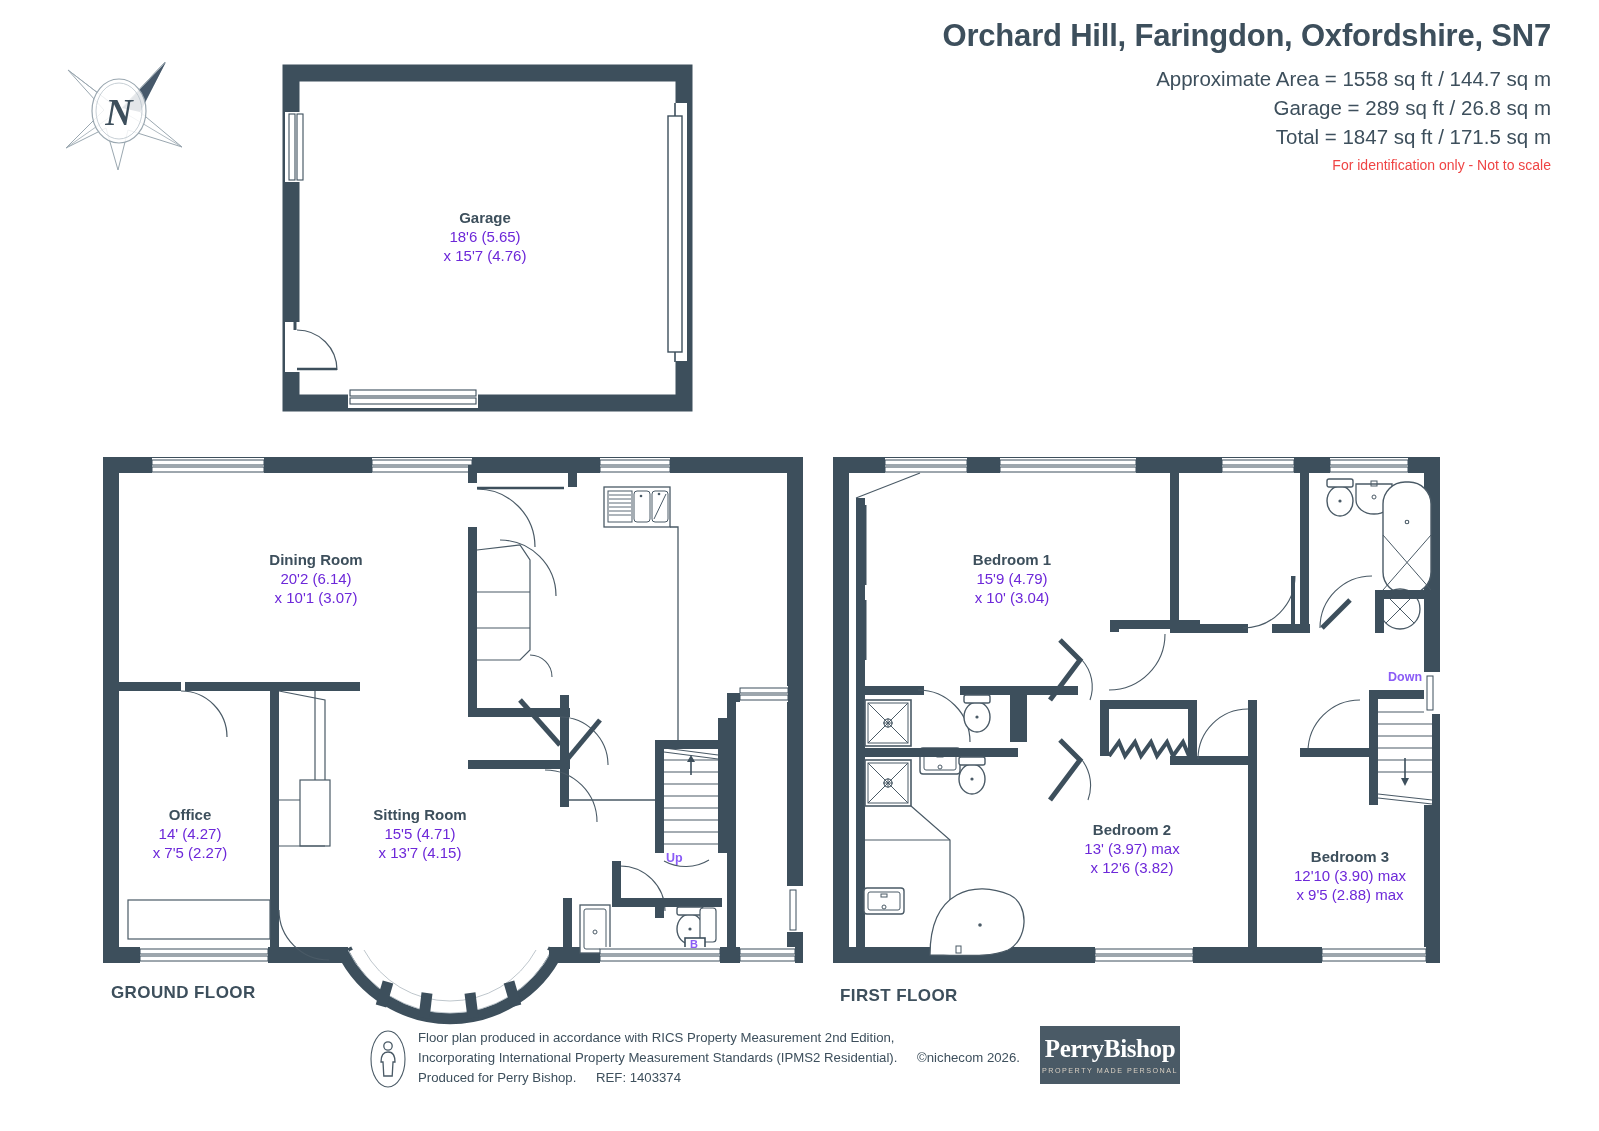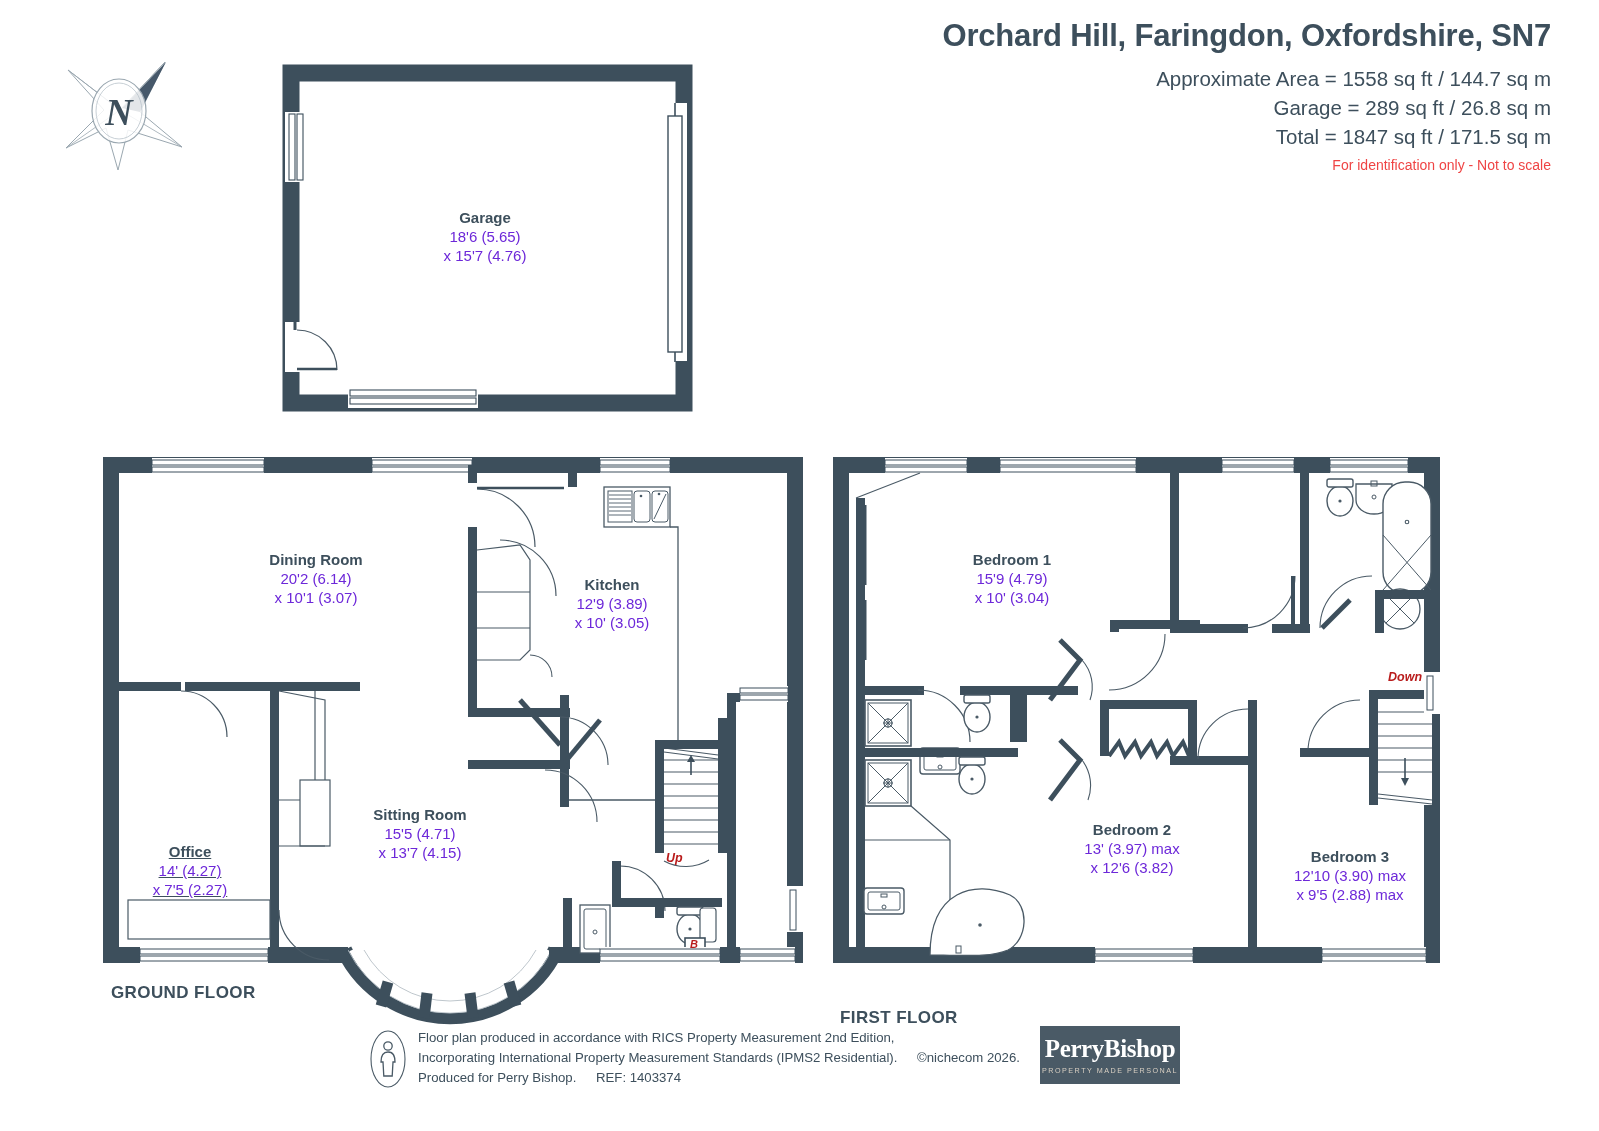--- a/index.html
+++ b/index.html
@@ -23,27 +23,27 @@
   .areas{margin-top:10px;}
   .areas div{font-size:20.5px;line-height:1.42;color:#3d4f5c;}
   .note{font-size:14px;margin-top:6px;color:#ef4444;}
 
   
   .floor-label{
     position:absolute;font-size:17px;font-weight:bold;
     letter-spacing:.4px;color:#3d4f5c;
   }
   #gf-label{left:111px;top:983px;}
-  #ff-label{left:840px;top:1008px;}
+  #ff-label{left:840px;top:986px;}
 
   
   .room{position:absolute;text-align:center;line-height:1.28;white-space:nowrap;}
   .room .nm{font-size:15px;font-weight:bold;color:#3d4f5c;}
   .room .dm{font-size:15px;color:#6d28d9;}
-  .tiny{position:absolute;font-size:12.5px;font-weight:bold;color:#b91c1c;font-style:italic;}
+  .tiny{position:absolute;font-size:12.5px;font-weight:bold;color:#8b5cf6;}
 
   
   .footer{position:absolute;left:370px;top:1028px;display:flex;align-items:flex-start;}
   .rics{width:36px;height:58px;flex:0 0 auto;margin-top:2px;}
   .fttext{margin-left:12px;font-size:13.2px;line-height:1.52;color:#3d4f5c;}
   .fttext .ln{white-space:nowrap;}
   .copy{margin-left:16px;text-align:right;}
   .logo{
     position:absolute;left:1040px;top:1026px;width:140px;height:58px;
     background:#4a5a66;display:flex;flex-direction:column;
@@ -406,27 +406,22 @@
     <div class="dm">18'6 (5.65)</div>
     <div class="dm">x 15'7 (4.76)</div>
   </div>
 
   <div class="room" style="left:216px;top:550px;width:200px;">
     <div class="nm">Dining Room</div>
     <div class="dm">20'2 (6.14)</div>
     <div class="dm">x 10'1 (3.07)</div>
   </div>
 
-  <div class="room" style="left:512px;top:575px;width:200px;">
-    <div class="nm">Kitchen</div>
-    <div class="dm">12'9 (3.89)</div>
-    <div class="dm">x 10' (3.05)</div>
-  </div>
-
-  <div class="room" style="left:90px;top:842px;width:200px;text-decoration:underline;">
+
+  <div class="room" style="left:90px;top:805px;width:200px;">
     <div class="nm">Office</div>
     <div class="dm">14' (4.27)</div>
     <div class="dm">x 7'5 (2.27)</div>
   </div>
 
   <div class="room" style="left:320px;top:805px;width:200px;">
     <div class="nm">Sitting Room</div>
     <div class="dm">15'5 (4.71)</div>
     <div class="dm">x 13'7 (4.15)</div>
   </div>

